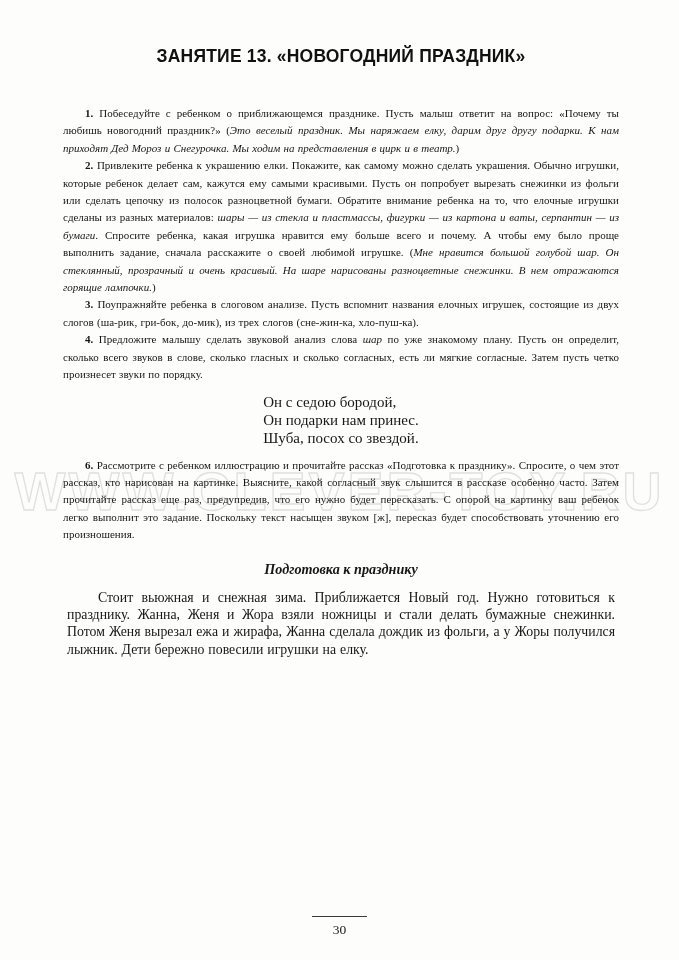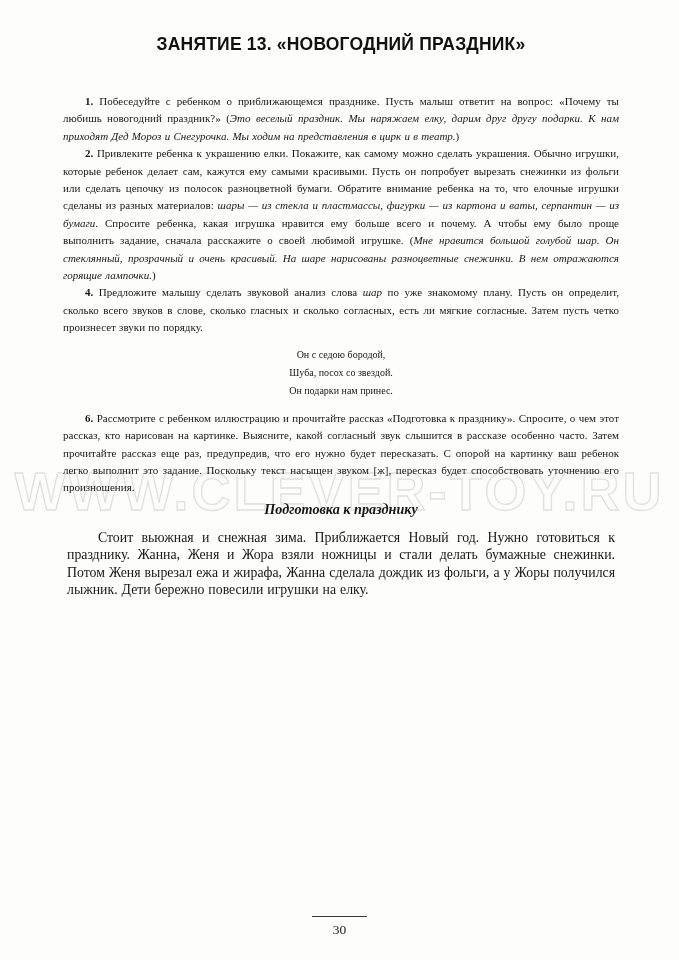--- a/index.html
+++ b/index.html
@@ -25,21 +25,21 @@
     color: rgba(0,0,0,0);
     -webkit-text-stroke: 1.3px #c9c9c9;
     opacity: 0.55;
     z-index: 0;
     white-space: nowrap;
     user-select: none;
   }
   .content {
     position: relative;
     z-index: 1;
-    padding: 28px 60px 0 63px;
+    padding: 40px 60px 0 63px;
   }
   .title {
     text-align: center;
     font-family: "Liberation Sans", sans-serif;
     font-weight: 700;
     font-size: 17.5px;
     letter-spacing: 0.2px;
     margin: 6px 0 38px 0;
     color: #111;
   }
@@ -52,30 +52,30 @@
     word-spacing: 0.5px;
   }
   .b { font-weight: 700; }
   .i { font-style: italic; }
   .riddle-wrap {
     text-align: center;
     margin: 9px 0 10px 0;
   }
   .riddle-block {
     display: inline-block;
-    text-align: center;
-    font-size: 10px;
+    text-align: left;
+    font-size: 15px;
     line-height: 18px;
   }
   .story-heading {
     text-align: center;
     font-weight: 700;
     font-style: italic;
     font-size: 14.2px;
-    margin: 4px 0 11px 0;
+    margin: 17px 0 11px 0;
   }
   .story-para {
     margin: 4px;
     font-size: 13.8px;
     line-height: 17.4px;
     text-align: justify;
     text-indent: 31px;
     word-spacing: 0.5px;
   }
   .footer {
@@ -103,22 +103,23 @@
 <div class="page">
 
   <div class="watermark">WWW.CLEVER-TOY.RU</div>
 
   <div class="content">
     <h1 class="title">ЗАНЯТИЕ 13. «НОВОГОДНИЙ ПРАЗДНИК»</h1>
 
     <div id="body-blocks">
         <p class="para"><span class="b">1.</span><span> Побеседуйте с ребенком о приближающемся празднике. Пусть малыш ответит на вопрос: «Почему ты любишь новогодний праздник?» (</span><span class="i">Это веселый праздник. Мы наряжаем елку, дарим друг другу подарки. К нам приходят Дед Мороз и Снегурочка. Мы ходим на представления в цирк и в театр.</span><span>)</span></p>
         <p class="para"><span class="b">2.</span><span> Привлеките ребенка к украшению елки. Покажите, как самому можно сделать украшения. Обычно игрушки, которые ребенок делает сам, кажутся ему самыми красивыми. Пусть он попробует вырезать снежинки из фольги или сделать цепочку из полосок разноцветной бумаги. Обратите внимание ребенка на то, что елочные игрушки сделаны из разных материалов: </span><span class="i">шары — из стекла и пластмассы, фигурки — из картона и ваты, серпантин — из бумаги</span><span>. Спросите ребенка, какая игрушка нравится ему больше всего и почему. А чтобы ему было проще выполнить задание, сначала расскажите о своей любимой игрушке. (</span><span class="i">Мне нравится большой голубой шар. Он стеклянный, прозрачный и очень красивый. На шаре нарисованы разноцветные снежинки. В нем отражаются горящие лампочки.</span><span>)</span></p>
+        <p class="para"><span class="b">3.</span><span> Поупражняйте ребенка в слоговом анализе. Пусть вспомнит названия елочных игрушек, состоящие из двух слогов (ша-рик, гри-бок, до-мик), из трех слогов (сне-жин-ка, хло-пуш-ка).</span></p>
         <p class="para"><span class="b">4.</span><span> Предложите малышу сделать звуковой анализ слова </span><span class="i">шар</span><span> по уже знакомому плану. Пусть он определит, сколько всего звуков в слове, сколько гласных и сколько согласных, есть ли мягкие согласные. Затем пусть четко произнесет звуки по порядку.</span></p>
-        <div class="riddle-wrap"><div class="riddle-block"><div><span>Он с седою бородой,</span></div><div><span>Шуба, посох со звездой.</span></div><div><span>Он подарки нам принес.</span></div></div></div>
+        <div class="riddle-wrap"><div class="riddle-block"><div><span>Он с седою бородой,</span></div><div><span>Он подарки нам принес.</span></div><div><span>Шуба, посох со звездой.</span></div></div></div>
         <p class="para"><span class="b">6.</span><span> Рассмотрите с ребенком иллюстрацию и прочитайте рассказ «Подготовка к празднику». Спросите, о чем этот рассказ, кто нарисован на картинке. Выясните, какой согласный звук слышится в рассказе особенно часто. Затем прочитайте рассказ еще раз, предупредив, что его нужно будет пересказать. С опорой на картинку ваш ребенок легко выполнит это задание. Поскольку текст насыщен звуком [ж], пересказ будет способствовать уточнению его произношения.</span></p>
         <div class="story-heading">Подготовка к празднику</div>
         <p class="story-para"><span>Стоит вьюжная и снежная зима. Приближается Новый год. Нужно готовиться к празднику. Жанна, Женя и Жора взяли ножницы и стали делать бумажные снежинки. Потом Женя вырезал ежа и жирафа, Жанна сделала дождик из фольги, а у Жоры получился лыжник. Дети бережно повесили игрушки на елку.</span></p>
       </div>
   </div>
 
   <div class="footer">
     <hr class="footer-rule">
     <div class="page-number">30</div>
   </div>

